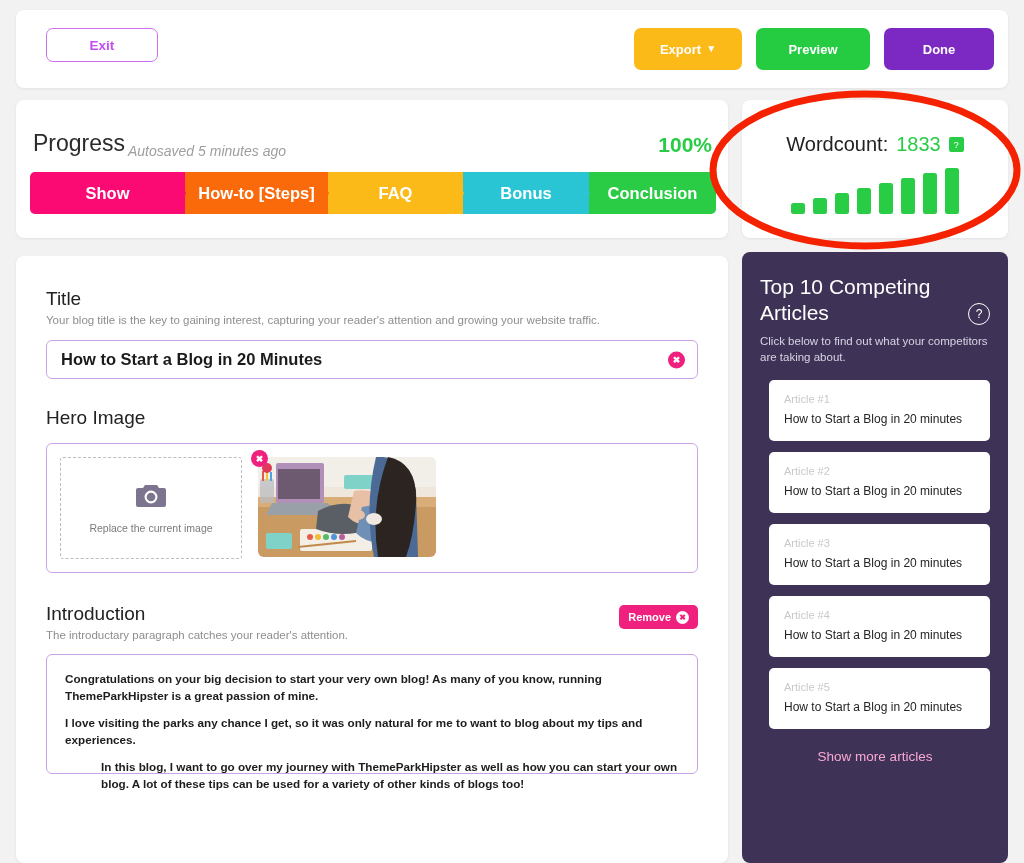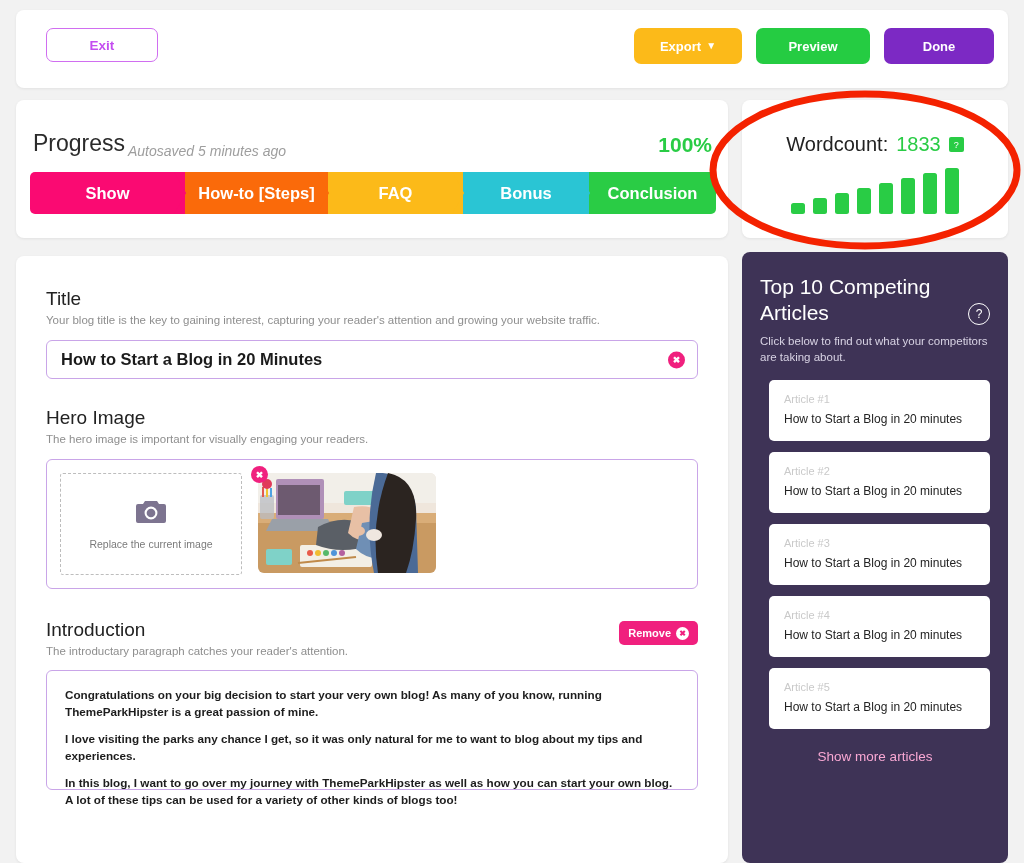--- a/index.html
+++ b/index.html
@@ -34,21 +34,21 @@
     font-weight: 600;
     display: flex; align-items: center; justify-content: center;
     cursor: pointer;
   }
   .top-actions {
     position: absolute;
     right: 14px; top: 18px;
     display: flex; gap: 14px;
   }
   .act-btn {
-    height: 36px;
+    height: 42px;
     border: none;
     border-radius: 7px;
     color: #ffffff;
     font-size: 13px;
     font-weight: 600;
     display: flex; align-items: center; justify-content: center;
     gap: 5px;
     cursor: pointer;
     font-family: "Liberation Sans", sans-serif;
   }
@@ -242,21 +242,21 @@
     border-radius: 6px;
     padding: 16px 18px;
   }
   .intro-box p {
     font-size: 11.7px;
     color: #1d1d1d;
     font-weight: 600;
     line-height: 1.42;
     margin-bottom: 11px;
   }
-  .intro-box p:last-child { margin-bottom: 0; }
+  .intro-box p:last-child { margin-bottom: 0; margin-left: 36px; }
 
   
   .side-panel {
     position: absolute;
     left: 742px; top: 252px;
     width: 266px; height: 611px;
     background: #3e3356;
     border-radius: 8px;
     padding: 22px 18px 0 18px;
     overflow: hidden;
@@ -369,21 +369,20 @@
     <div class="sec-title">Title</div>
     <div class="sec-sub">Your blog title is the key to gaining interest, capturing your reader's attention and growing your website traffic.</div>
     <div class="title-input-wrap">
       <span class="val">How to Start a Blog in 20 Minutes</span>
       <span class="clear-x">✖</span>
     </div>
   </div>
 
   <div class="sec-hero">
     <div class="sec-title">Hero Image</div>
-    <div class="sec-sub">The hero image is important for visually engaging your readers.</div>
     <div class="hero-box">
       <div class="dropzone">
         <svg width="34" height="28" viewBox="0 0 34 28">
           <path d="M11 3h12l2 3h5a2 2 0 0 1 2 2v15a2 2 0 0 1-2 2H4a2 2 0 0 1-2-2V8a2 2 0 0 1 2-2h5z" fill="#7d7490"></path>
           <circle cx="17" cy="15" r="5.4" fill="none" stroke="#ffffff" stroke-width="2.1"></circle>
         </svg>
         <span class="dz-label">Replace the current image</span>
       </div>
       <div class="thumb-wrap">
         <span class="thumb-x">✖</span>

